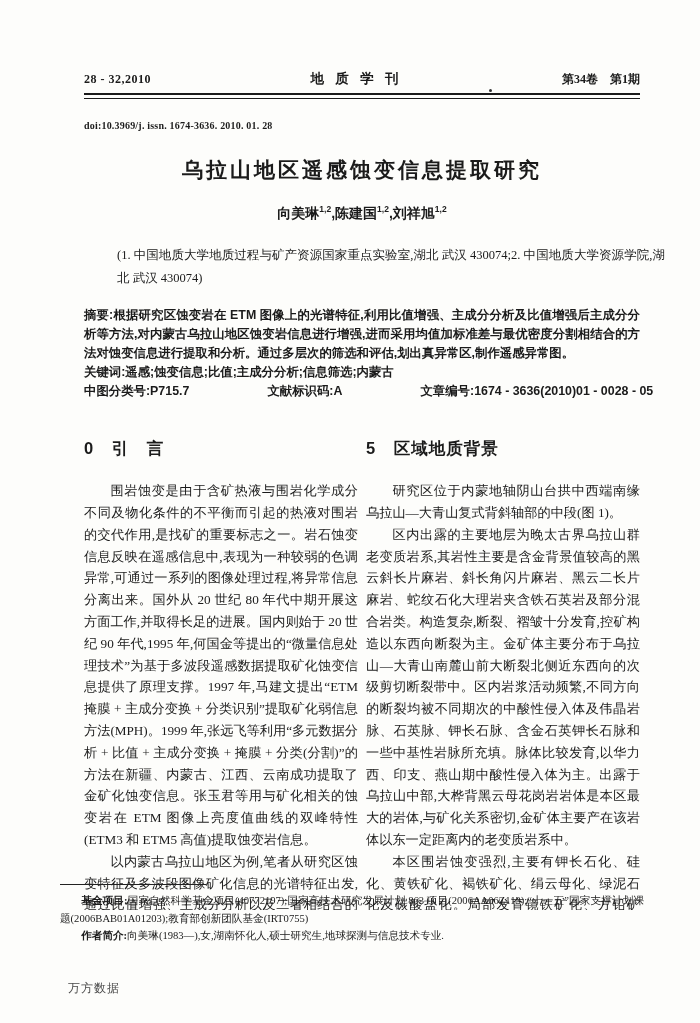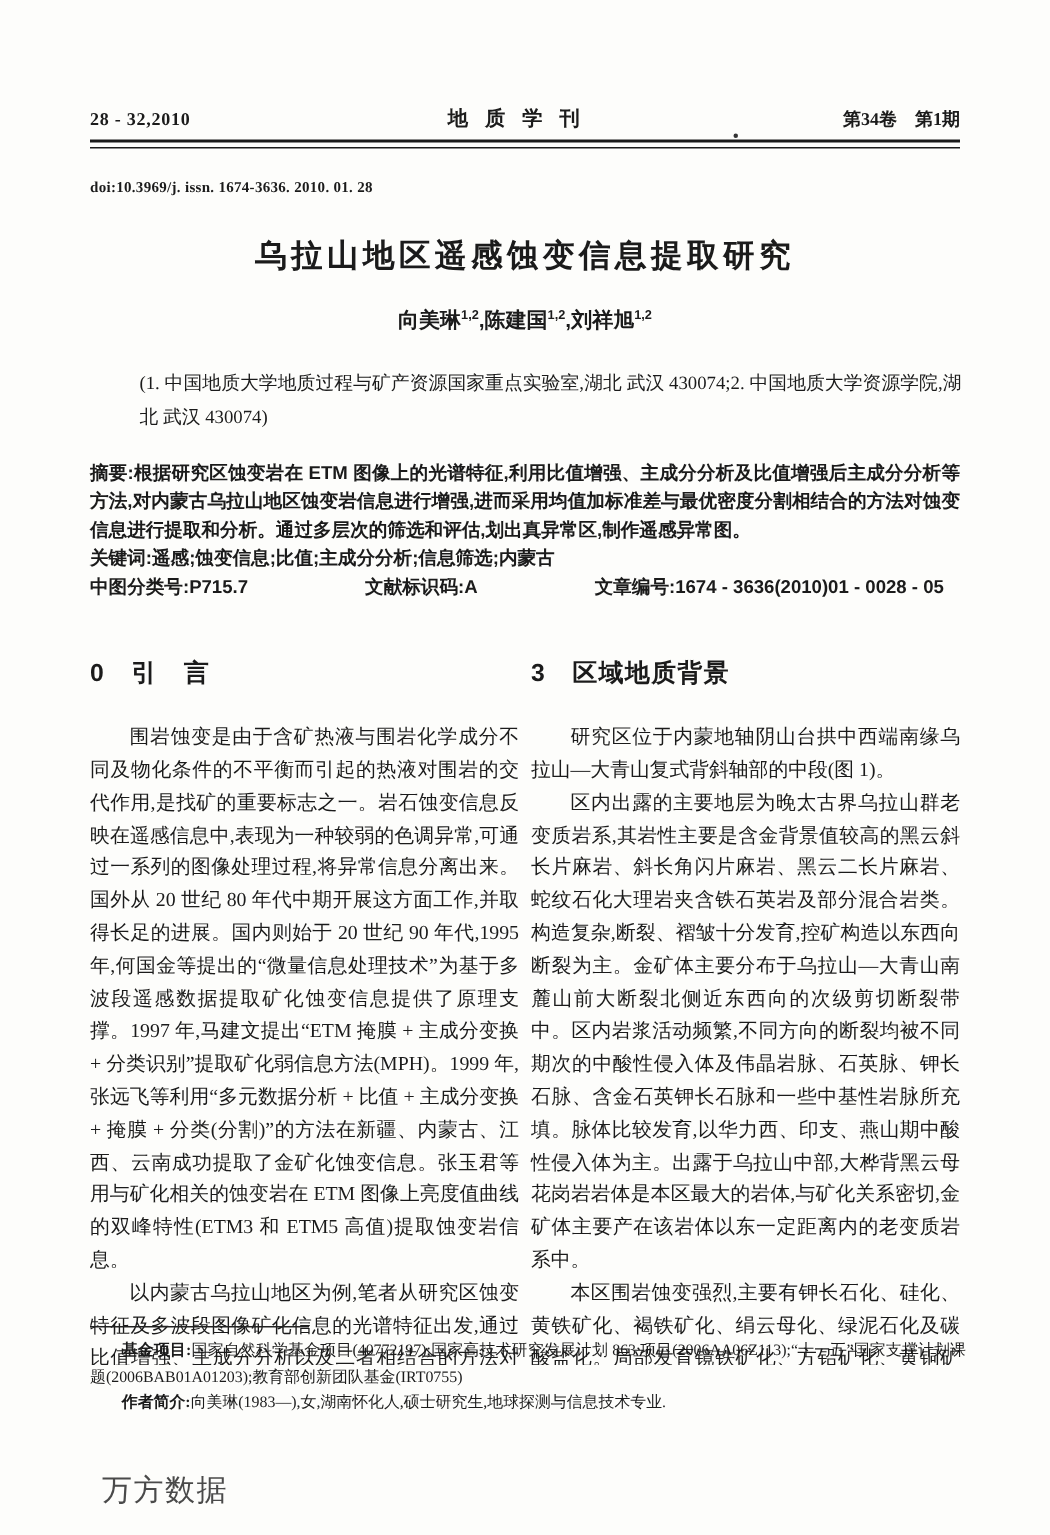--- a/index.html
+++ b/index.html
@@ -9,21 +9,21 @@
     font-family:"Liberation Serif", serif;
   }
   .page{
     position:relative;
     width:700px;height:1023px;
     background:#fdfdfb;
     color:#1b1b1b;
     overflow:hidden;
     box-sizing:border-box;
   }
-  .inner{padding:70px 60px 0 60px;}
+  .inner{padding:70px 60px 0 60px;margin-left:24px;}
   
   .header{
     display:flex;justify-content:space-between;align-items:baseline;
     font-size:12px;
   }
   .header .left{font-weight:600;letter-spacing:.5px;}
   .header .jname{font-weight:700;font-size:13.5px;letter-spacing:4px;}
   .header .vol{font-weight:700;font-size:12px;}
   .double-rule{
     margin-top:5px;height:2.5px;
@@ -84,21 +84,21 @@
   .fn-rule{width:146px;border-top:1.4px solid #222;margin-bottom:7px;}
   .footnote p{
     margin:0;font-size:10.6px;line-height:17.5px;
     text-indent:2em;text-align:justify;
   }
   .footnote .lbl{font-weight:700;}
   
   .watermark{
     position:absolute;left:68px;top:980px;
     font-family:"Liberation Sans", sans-serif;
-    font-size:20px;color:#4a4a4a;letter-spacing:1px;
+    font-size:12px;color:#4a4a4a;letter-spacing:1px;
   }
 </style>
 </head>
 <body>
 
 <div class="page">
   <div class="inner">
 
     <div class="header">
       <span class="left">28 - 32,2010</span>
@@ -131,21 +131,21 @@
       <span class="group"><span class="lbl">文章编号:</span><span>1674 - 3636(2010)01 - 0028 - 05</span></span>
     </div>
 
     <div class="columns">
       <div class="col">
         <h2>0　引　言</h2>
         <p>围岩蚀变是由于含矿热液与围岩化学成分不同及物化条件的不平衡而引起的热液对围岩的交代作用,是找矿的重要标志之一。岩石蚀变信息反映在遥感信息中,表现为一种较弱的色调异常,可通过一系列的图像处理过程,将异常信息分离出来。国外从 20 世纪 80 年代中期开展这方面工作,并取得长足的进展。国内则始于 20 世纪 90 年代,1995 年,何国金等提出的“微量信息处理技术”为基于多波段遥感数据提取矿化蚀变信息提供了原理支撑。1997 年,马建文提出“ETM 掩膜 + 主成分变换 + 分类识别”提取矿化弱信息方法(MPH)。1999 年,张远飞等利用“多元数据分析 + 比值 + 主成分变换 + 掩膜 + 分类(分割)”的方法在新疆、内蒙古、江西、云南成功提取了金矿化蚀变信息。张玉君等用与矿化相关的蚀变岩在 ETM 图像上亮度值曲线的双峰特性(ETM3 和 ETM5 高值)提取蚀变岩信息。</p>
         <p>以内蒙古乌拉山地区为例,笔者从研究区蚀变特征及多波段图像矿化信息的光谱特征出发,通过比值增强、主成分分析以及二者相结合的方法对遥感蚀变信息进行提取研究,并通过多层次筛选评估,提取矿化异常区,在找矿中取得了较好的效果。</p>
       </div>
       <div class="col">
-        <h2>3　区域地质背景</h2>
+        <h2>5　区域地质背景</h2>
         <p>研究区位于内蒙地轴阴山台拱中西端南缘乌拉山—大青山复式背斜轴部的中段(图 1)。</p>
         <p>区内出露的主要地层为晚太古界乌拉山群老变质岩系,其岩性主要是含金背景值较高的黑云斜长片麻岩、斜长角闪片麻岩、黑云二长片麻岩、蛇纹石化大理岩夹含铁石英岩及部分混合岩类。构造复杂,断裂、褶皱十分发育,控矿构造以东西向断裂为主。金矿体主要分布于乌拉山—大青山南麓山前大断裂北侧近东西向的次级剪切断裂带中。区内岩浆活动频繁,不同方向的断裂均被不同期次的中酸性侵入体及伟晶岩脉、石英脉、钾长石脉、含金石英钾长石脉和一些中基性岩脉所充填。脉体比较发育,以华力西、印支、燕山期中酸性侵入体为主。出露于乌拉山中部,大桦背黑云母花岗岩岩体是本区最大的岩体,与矿化关系密切,金矿体主要产在该岩体以东一定距离内的老变质岩系中。</p>
         <p>本区围岩蚀变强烈,主要有钾长石化、硅化、黄铁矿化、褐铁矿化、绢云母化、绿泥石化及碳酸盐化。局部发育镜铁矿化、方铅矿化、黄铜矿化、绿帘石化和萤石化。其中与矿化关系比较密切的蚀变是钾化、硅化、黄铁矿化、褐铁矿化和绿泥石化。围岩蚀</p>
       </div>
     </div>
   </div>
 
   <div class="dot"></div>
 
   <div class="footnote">

